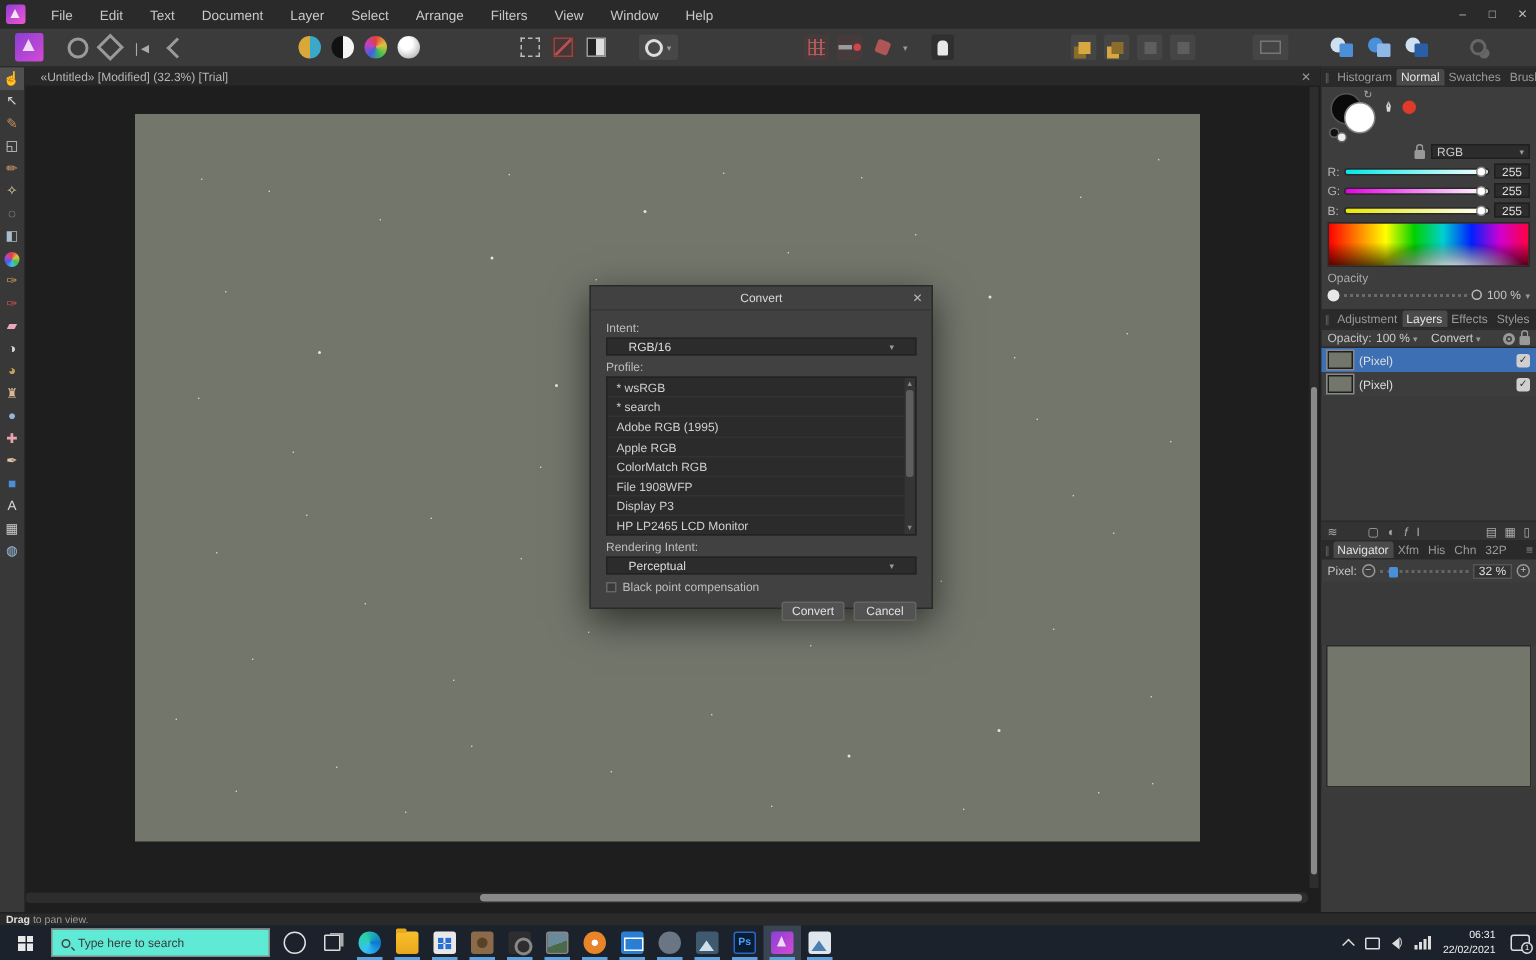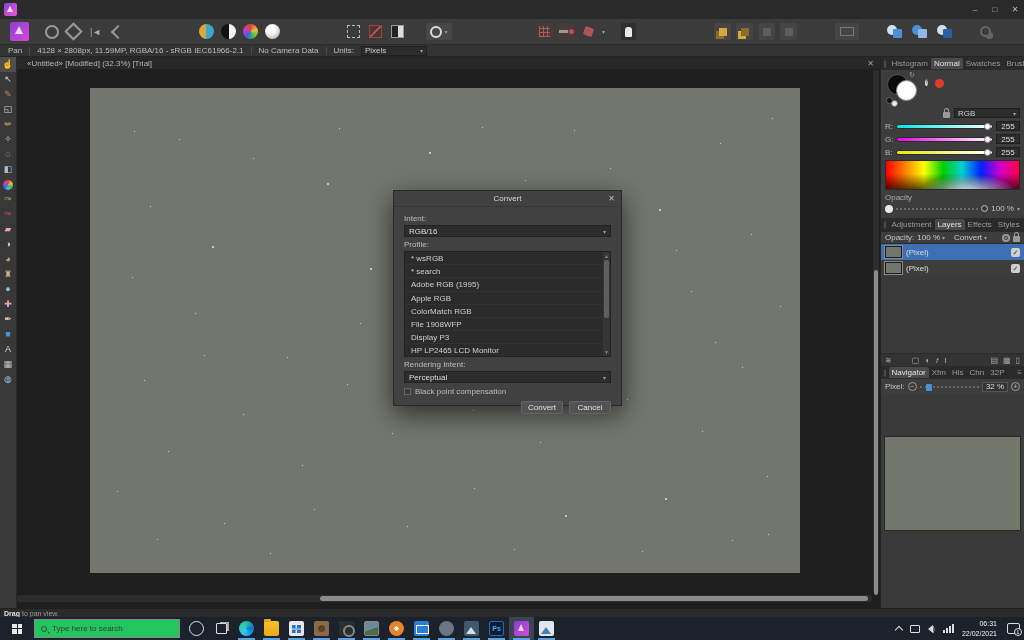--- a/index.html
+++ b/index.html
@@ -149,21 +149,21 @@
   .navgap { height:42px; background:#3a3a3a; flex:0 0 auto; }
   .navpreview { height:95px; margin:0 3px; background:#72766b; border:1px solid #2a2a2a; flex:0 0 auto; }
   .navbottom { flex:1 1 auto; background:#3a3a3a; }
 
   
   .dialog { position:absolute; left:393px; top:190px; width:229px; height:216px; background:#414141; border:1px solid #2a2a2a; box-shadow:0 8px 24px rgba(0,0,0,.6); z-index:50; font-size:8px; color:#c8c8c8; }
   .dlg-title { height:16px; display:flex; align-items:center; justify-content:center; color:#d8d8d8; border-bottom:1px solid #373737; position:relative; }
   .dlg-close { position:absolute; right:6px; top:3px; color:#bbb; font-size:8px; }
   .dlg-body { padding:4px 10px 0 10px; }
   .dlg-label { margin:3px 0 2px 0; color:#bdbdbd; }
-  .dlg-dd { height:12px; background:#2c2c2c; border:1px solid #222; display:flex; align-items:center; justify-content:space-between; padding:0 4px; color:#ddd; }
+  .dlg-dd { height:12px; background:#2c2c2c; border:1px solid #222; display:flex; align-items:center; justify-content:space-between; padding:0 14px; color:#ddd; }
   .profile-list { height:106px; background:#2b2b2b; border:1px solid #222; position:relative; overflow:hidden; margin-top:1px; }
   .profile-rows { position:absolute; left:0; right:7px; top:0; }
   .profile-row { height:13.2px; line-height:13.2px; padding-left:6px; color:#cfcfcf; border-bottom:1px solid #323232; white-space:nowrap; }
   .plist-scroll { position:absolute; right:0; top:0; bottom:0; width:7px; background:#353535; }
   .plist-thumb { position:absolute; left:1px; right:1px; top:8px; height:58px; background:#5e5e5e; border-radius:2px; }
   .plist-up,.plist-down { position:absolute; left:0; right:0; color:#888; font-size:5px; text-align:center; }
   .plist-up{top:1px;} .plist-down{bottom:1px;}
   .dlg-checkrow { display:flex; align-items:center; gap:4px; margin-top:4px; color:#bdbdbd; }
   .dlg-checkbox { width:7px; height:7px; background:#3a3a3a; border:1px solid #666; }
   .dlg-buttons { display:flex; justify-content:flex-end; gap:6px; margin-top:5px; }
@@ -171,21 +171,21 @@
 
   
   .statusbar { height:9px; background:#2a2a2a; border-top:1px solid #1f1f1f; display:flex; align-items:center; font-size:7px; color:#9a9a9a; padding-left:4px; flex:0 0 auto; }
   .statusbar b { color:#e0e0e0; margin-right:2px; }
 
   
   .taskbar { height:23px; background:#1c222c; display:flex; align-items:center; flex:0 0 auto; color:#e8e8e8; }
   .startbtn { width:34px; height:23px; display:flex; align-items:center; justify-content:center; }
   .winlogo { width:10px; height:10px; display:grid; grid-template-columns:4.5px 4.5px; grid-template-rows:4.5px 4.5px; gap:1px; }
   .winlogo span { background:#e8e8e8; }
-  .searchbox { width:146px; height:19px; background:#22c55e; border:1px solid #888; display:flex; align-items:center; gap:5px; padding-left:6px; color:#3a3a3a; font-size:8px; margin-right:4px; }
+  .searchbox { width:146px; height:19px; background:#5eead4; border:1px solid #888; display:flex; align-items:center; gap:5px; padding-left:6px; color:#3a3a3a; font-size:8px; margin-right:4px; }
   .mag { width:6px; height:6px; border:1.4px solid #444; border-radius:50%; position:relative; flex:0 0 auto; }
   .mag::after { content:""; position:absolute; left:5px; top:5px; width:3px; height:1.4px; background:#444; transform:rotate(45deg); }
   .taskapps { display:flex; align-items:center; height:23px; }
   .tbapp { width:25px; height:23px; display:flex; align-items:center; justify-content:center; position:relative; }
   .tbapp.active { background:#3a4554; }
   .runline { position:absolute; left:4px; right:4px; bottom:0; height:2px; background:#5aa3e0; }
   .appicon { width:15px; height:15px; border-radius:2px; position:relative; display:block; }
   .ic-cortana { border:1.6px solid #e0e0e0; border-radius:50%; background:transparent; }
   .ic-task-view { background:transparent; border:1.4px solid #ddd; width:11px; height:11px; margin:2px; box-shadow:3px -2px 0 -1px #aaa; border-radius:1px; }
   .ic-edge { border-radius:50%; background:conic-gradient(from 210deg,#35c3f3,#2bd0a4,#0b78d1,#35c3f3); }
@@ -221,20 +221,33 @@
   .notif { width:13px; height:11px; border:1.3px solid #ddd; border-radius:2px; position:relative; margin-left:2px; }
   .notif .badge { position:absolute; right:-3px; bottom:-3px; width:8px; height:8px; border-radius:50%; background:#1c222c; border:1px solid #ddd; color:#fff; font-size:5px; line-height:6px; text-align:center; }
 </style>
 </head>
 <body>
 
 <div class="app">
 
   <div class="menubar">
     <div class="app-logo"></div>
+    <div class="menus">
+        <span class="menu-item">File</span>
+        <span class="menu-item">Edit</span>
+        <span class="menu-item">Text</span>
+        <span class="menu-item">Document</span>
+        <span class="menu-item">Layer</span>
+        <span class="menu-item">Select</span>
+        <span class="menu-item">Arrange</span>
+        <span class="menu-item">Filters</span>
+        <span class="menu-item">View</span>
+        <span class="menu-item">Window</span>
+        <span class="menu-item">Help</span>
+      </div>
     <div class="wincontrols">
       <span class="wc">–</span>
       <span class="wc">□</span>
       <span class="wc">✕</span>
     </div>
   </div>
 
   <div class="toolbar">
     <div class="tbgroup" style="margin-left:10px">
         <div class="logo-sm"></div>
@@ -290,33 +303,20 @@
     <div class="tbgroup" style="margin-left:26px">
       <div class="tbicon bool"></div>
       <div class="tbicon bool b2"></div>
       <div class="tbicon bool b3"></div>
     </div>
     <div class="tbgroup" style="margin-left:22px">
       <div class="tbicon i-search"></div>
     </div>
   </div>
 
-  <div class="contextbar">
-    <span>Pan</span>
-    <span class="csep"></span>
-    <span>4128 × 2808px, 11.59MP, RGBA/16 - sRGB IEC61966-2.1</span>
-    <span class="csep"></span>
-    <span>No Camera Data</span>
-    <span class="csep"></span>
-    <span>Units:</span>
-    <span class="mini-dd">
-      <span>Pixels</span>
-      <span class="dd-arrow">▾</span>
-    </span>
-  </div>
 
   <div class="workspace">
     <div class="toolscol">
         <div class="tool sel">
           <span class="tglyph" style="color: rgb(230, 195, 154);">☝</span>
         </div>
         <div class="tool">
           <span class="tglyph" style="color: rgb(208, 208, 208);">↖</span>
         </div>
         <div class="tool">

